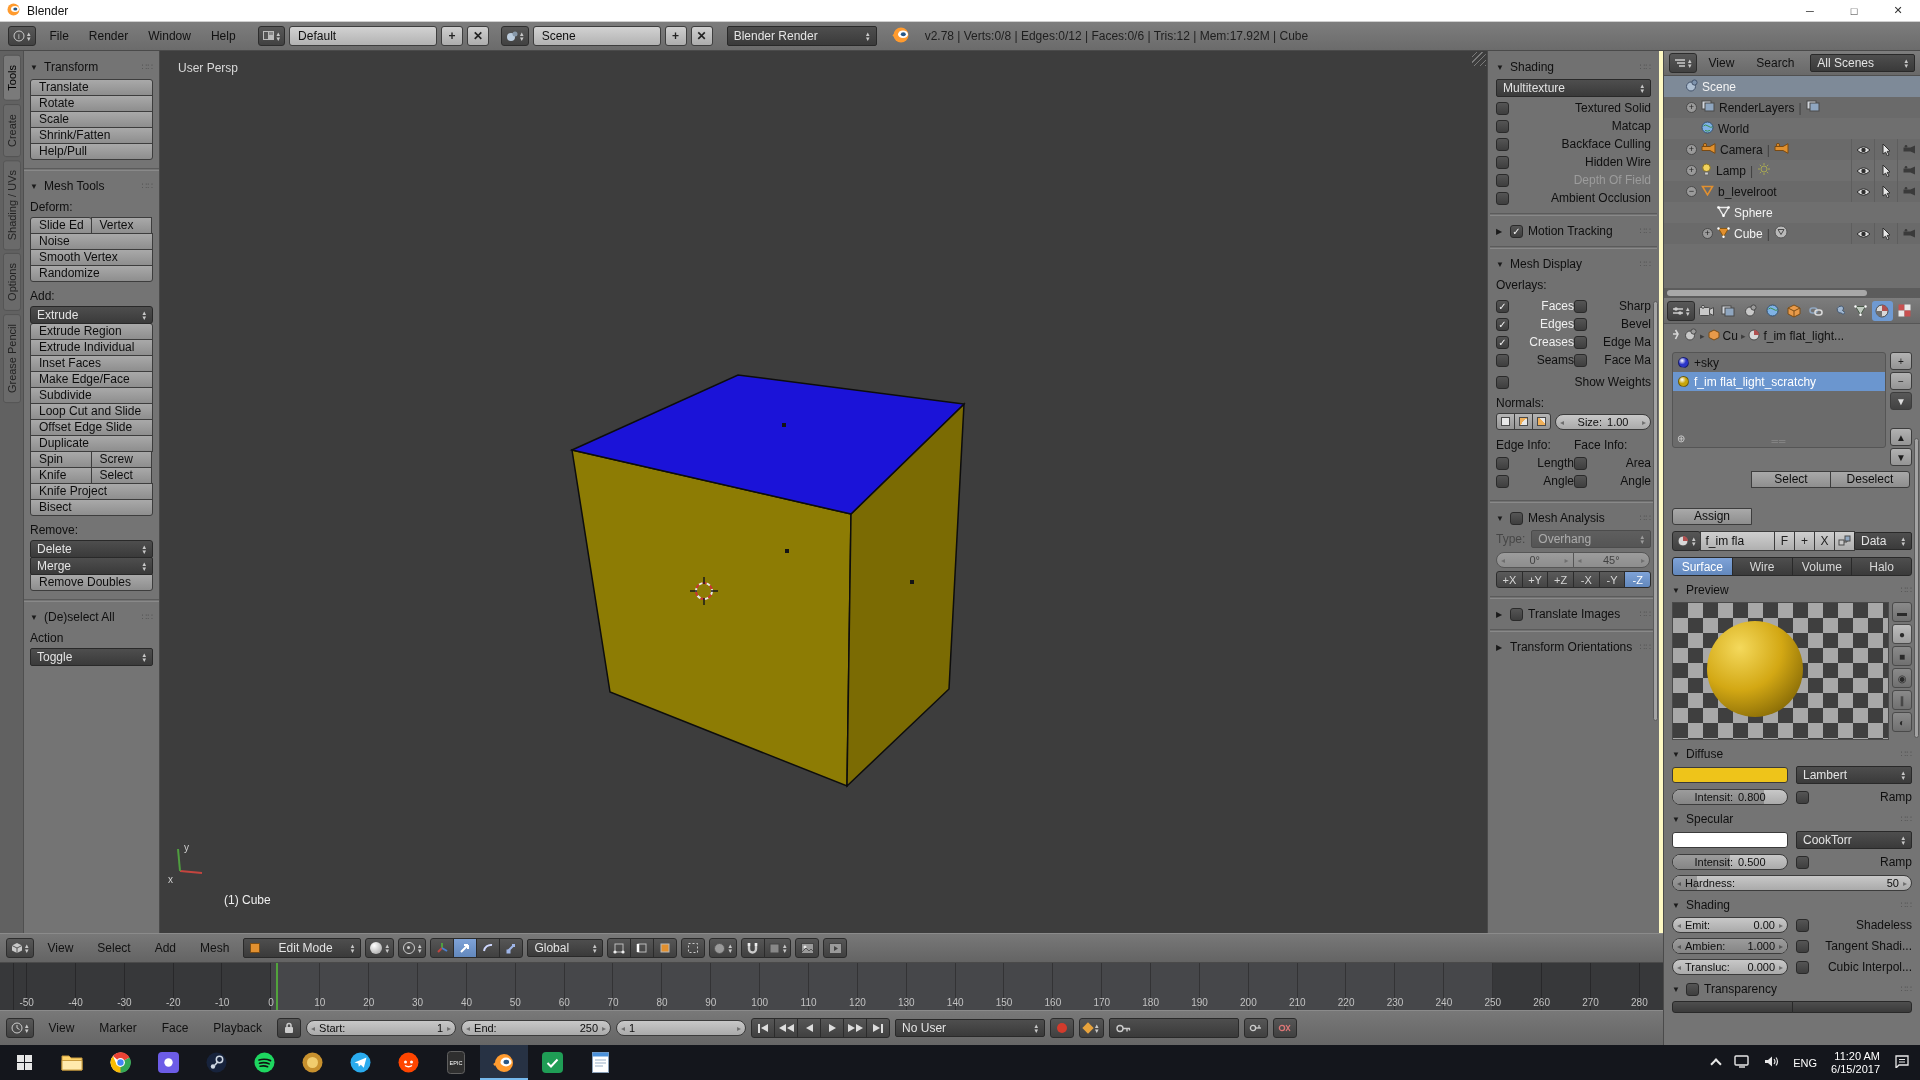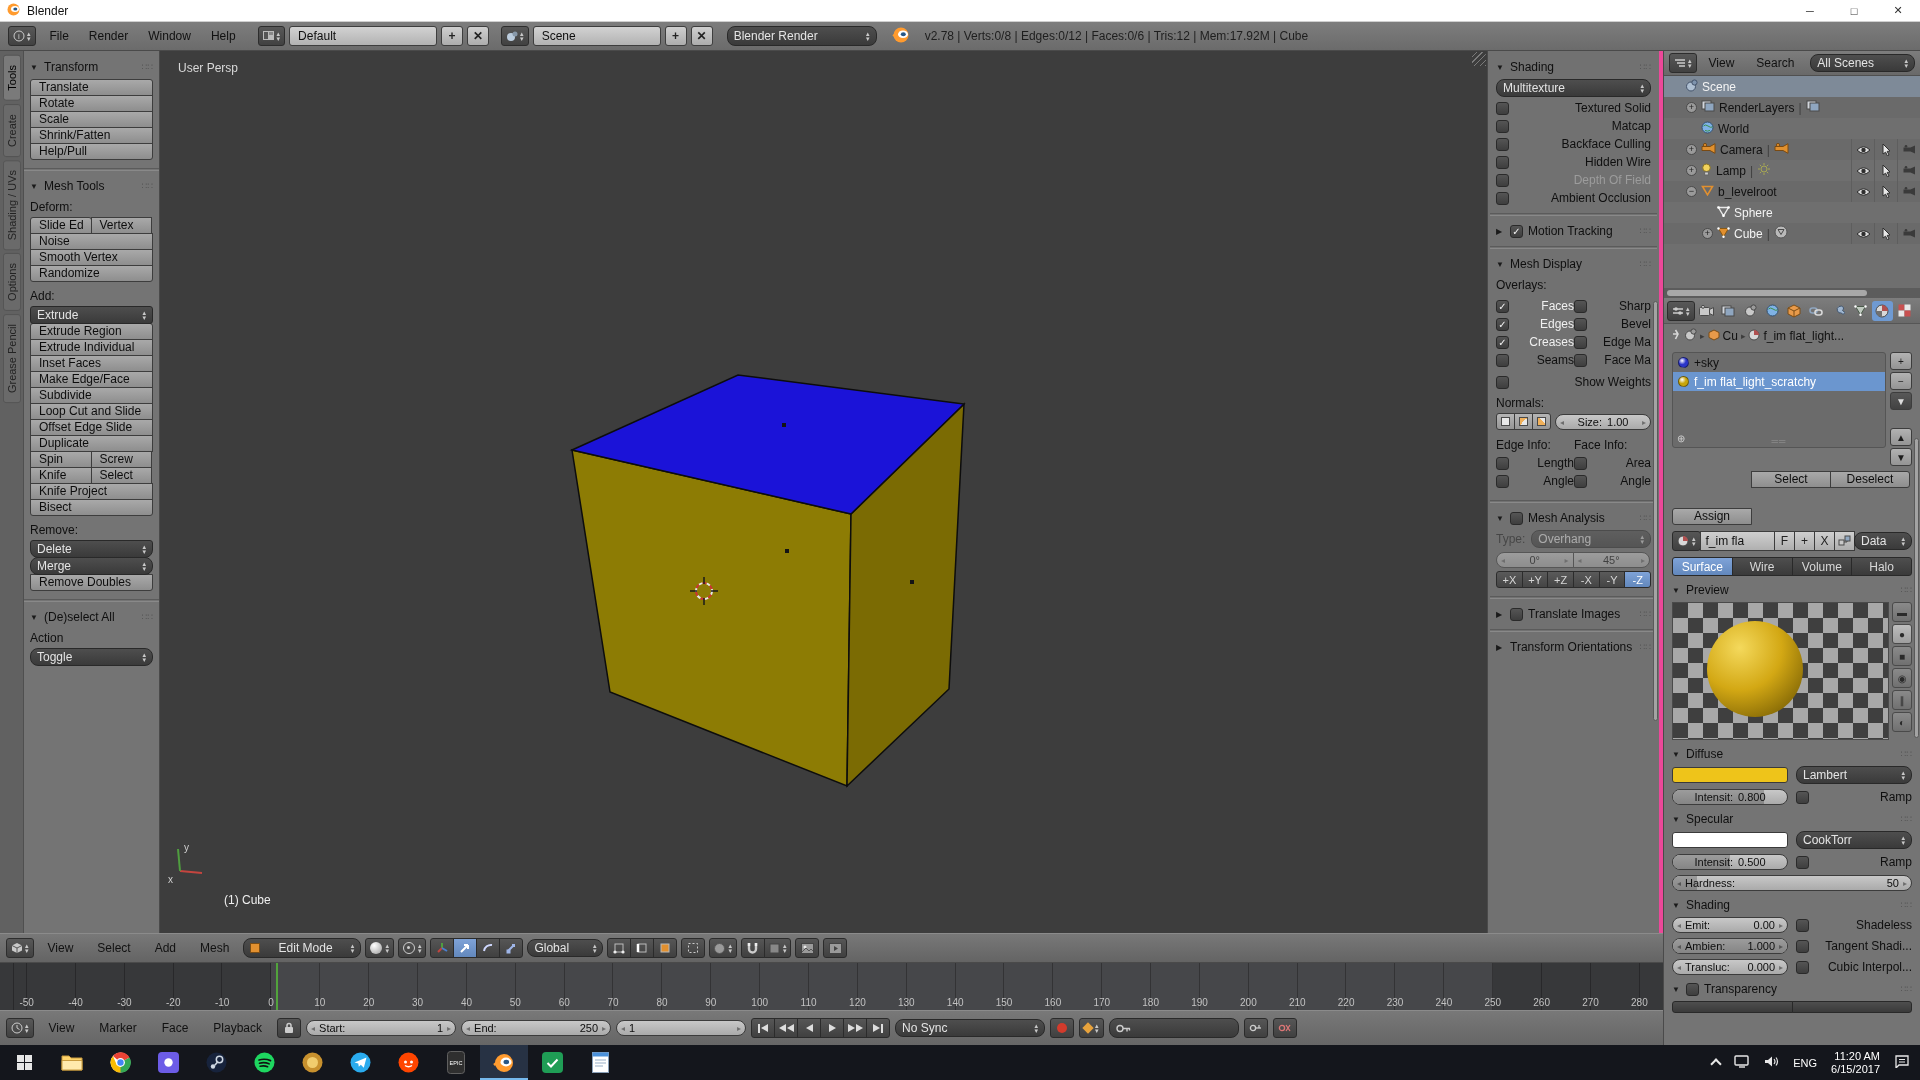--- a/index.html
+++ b/index.html
@@ -1,35 +1,35 @@
 <!DOCTYPE html>
 <html><head>
 <meta charset="utf-8">
 <style>
   html,body{margin:0;padding:0;background:#222;}
-  #app{position:relative;width:1920px;height:1080px;overflow:hidden;background:#ec4899;
+  #app{position:relative;width:1920px;height:1080px;overflow:hidden;background:#fef9c3;
        font-family:"Liberation Sans",sans-serif;font-size:12px;color:#1a1a1a;-webkit-font-smoothing:antialiased;}
   #app *{box-sizing:border-box;}
   .abs{position:absolute;}
 
   
   #titlebar{left:0;top:0;width:1920px;height:22px;background:#ffffff;display:flex;align-items:center;padding-left:6px;border-bottom:1px solid #cfcfcf;}
   #titlebar .t{margin-left:6px;color:#111;font-size:12px;}
   #titlebar .wins{margin-left:auto;display:flex;height:100%;}
   .win-btn{width:44px;height:100%;display:flex;align-items:center;justify-content:center;color:#333;font-size:11px;}
 
   
   #infobar{left:0;top:22px;width:1920px;height:29px;background:linear-gradient(#7d7d7d,#6b6b6b);border-bottom:1px solid #4a4a4a;display:flex;align-items:center;padding:0 8px;gap:4px;}
   .menu{padding:0 10px;color:#111;}
   .edbtn{height:20px;display:inline-flex;align-items:center;gap:2px;background:linear-gradient(#585858,#414141);border:1px solid #2d2d2d;border-radius:3px;padding:0 4px;color:#ddd;}
   .updn{display:inline-flex;flex-direction:column;line-height:5px;font-size:7px;color:#c9c9c9;font-style:normal;}
   .updn i{font-style:normal;}
   .field-light{height:20px;background:linear-gradient(#d2d2d2,#b2b2b2);border:1px solid #3e3e3e;border-radius:3px;color:#0f0f0f;display:inline-flex;align-items:center;padding:0 8px;}
   .sqbtn{width:22px;height:20px;background:linear-gradient(#cfcfcf,#adadad);border:1px solid #3e3e3e;border-radius:3px;display:inline-flex;align-items:center;justify-content:center;color:#222;font-weight:bold;}
-  .dd-dark{height:20px;background:linear-gradient(#4e4e4e,#3a3a3a);border:1px solid #292929;border-radius:8px;color:#e4e4e4;display:inline-flex;align-items:center;justify-content:space-between;gap:6px;padding:0 6px;}
+  .dd-dark{height:20px;background:linear-gradient(#4e4e4e,#3a3a3a);border:1px solid #292929;border-radius:2px;color:#e4e4e4;display:inline-flex;align-items:center;justify-content:space-between;gap:6px;padding:0 6px;}
   #infobar .stats{margin-left:10px;color:#1e1e1e;}
 
   
   #tabstrip{left:0;top:51px;width:24px;height:882px;background:#616161;border-right:1px solid #4f4f4f;display:flex;flex-direction:column;align-items:center;padding-top:4px;gap:3px;}
   .vtab{writing-mode:vertical-rl;transform:rotate(180deg);background:#6a6a6a;border:1px solid #555;border-radius:3px;color:#232323;padding:9px 2px;font-size:11px;}
   .vtab.active{background:#7a7a7a;color:#000;}
 
   
   #toolshelf{left:24px;top:51px;width:136px;height:882px;background:#747474;border-right:1px solid #4a4a4a;padding:2px 6px;overflow:hidden;}
   .phdr{display:flex;align-items:center;gap:5px;margin:7px 0 5px;color:#0f0f0f;}
@@ -784,21 +784,21 @@
           </svg>
         </div>
         <div class="pbtn">
           <svg width="7" height="8">
             <polygon points="0,0 7,4 0,8" fill="#ddd"></polygon>
           </svg>
           <span style="width:2px;height:9px;background:#ddd;display:inline-block"></span>
         </div>
       </div>
       <div class="dd-dark w" style="width: 150px;">
-        <span>No Sync</span>
+        <span>No User</span>
         <span class="updn">
           <i>▴</i>
           <i>▾</i>
         </span>
       </div>
       <div class="icbtn">
         <span style="width:10px;height:10px;border-radius:50%;background:#d33b2c"></span>
       </div>
       <div class="icbtn">
         <span style="width:8px;height:8px;background:#e8a33c;transform:rotate(45deg);display:inline-block"></span>

